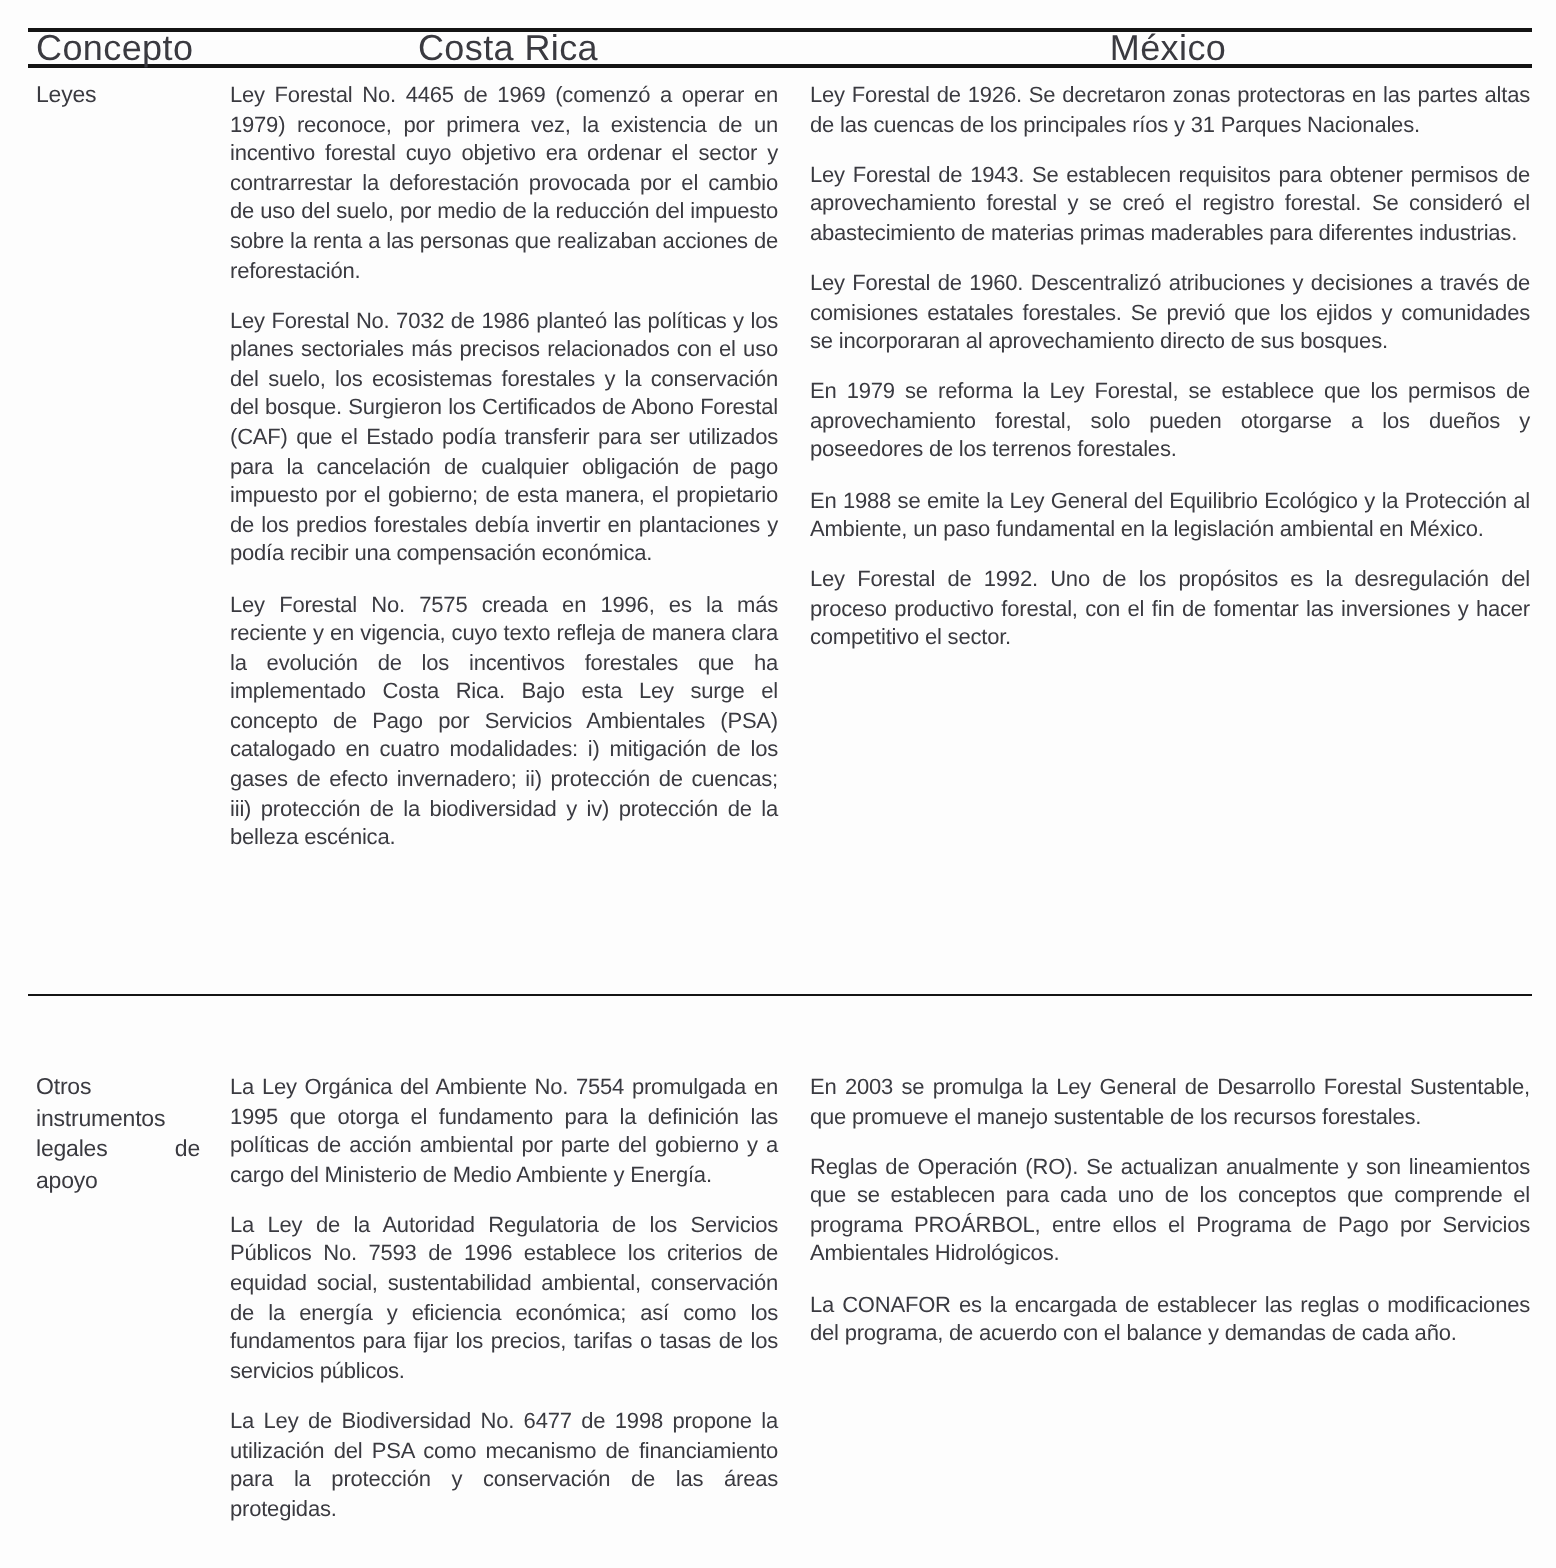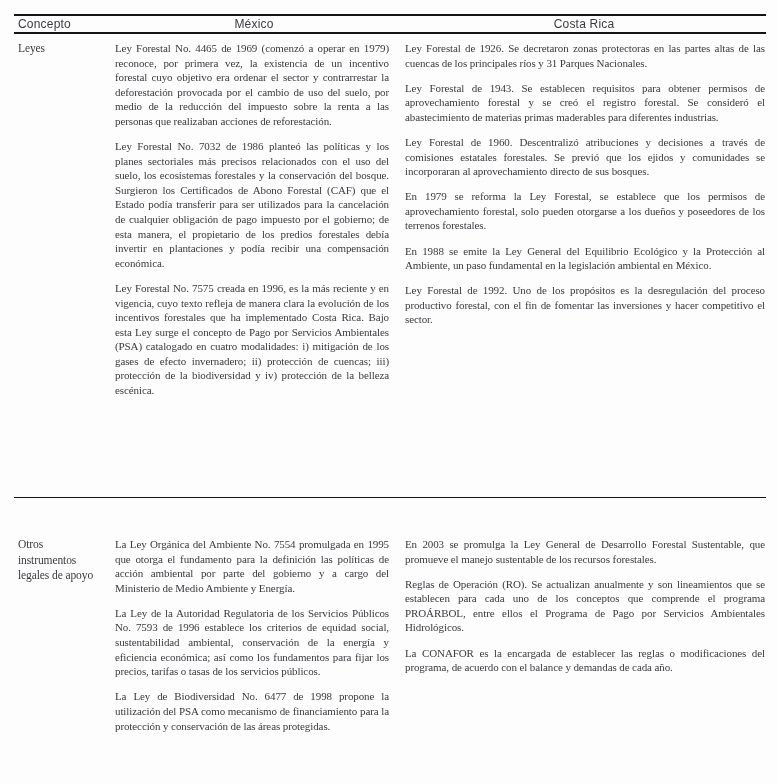--- a/index.html
+++ b/index.html
@@ -23,49 +23,49 @@
     border-bottom: 2px solid #141414;
   }
   .grid {
     display: grid;
     grid-template-columns: 92px 296px 364px;
   }
   .thead {
     height: 18px;
     align-items: center;
     border-bottom: 2px solid #141414;
-    font-size: 12px;
+    font-size: 18px;
     letter-spacing: 0.2px;
   }
   .th { white-space: nowrap; overflow: hidden; }
   .th.left { padding-left: 4px; text-align: left; }
   .th.center { text-align: center; }
   .trow.first  { height: 464px; overflow: hidden; border-bottom: 1px solid #141414; }
   .trow.second { height: 271px; overflow: hidden; margin-top: 32px; }
-  .cell { padding-top: 7px; font-size: 11px; line-height: 14.6px; font-family: Liberation Serif, serif; }
+  .cell { padding-top: 7px; font-size: 11px; line-height: 14.6px; }
   .cell.concepto { padding-left: 4px; padding-right: 6px; font-size: 11.5px; line-height: 15.5px; }
   .cell.cr { padding-left: 9px; padding-right: 13px; }
   .cell.mx { padding-left: 3px; padding-right: 1px; }
   .cell p {
     margin: 0 0 10.5px 0;
     text-align: justify;
     text-justify: inter-word;
     letter-spacing: -0.1px;
   }
 </style>
 </head>
 <body>
 
 <div class="page">
   <div class="table">
 
     <div class="grid thead">
       <div class="th left">Concepto</div>
+      <div class="th center">Costa Rica</div>
       <div class="th center">México</div>
-      <div class="th center">Costa Rica</div>
     </div>
 
     <div class="grid trow first">
       <div class="cell concepto">
         <p>Leyes</p>
       </div>
       <div class="cell cr">
         <p>Ley Forestal No. 4465 de 1969 (comenzó a operar en 1979) reconoce, por primera vez, la existencia de un incentivo forestal cuyo objetivo era ordenar el sector y contrarrestar la deforestación provocada por el cambio de uso del suelo, por medio de la reducción del impuesto sobre la renta a las personas que realizaban acciones de reforestación.</p>
         <p>Ley Forestal No. 7032 de 1986 planteó las políticas y los planes sectoriales más precisos relacionados con el uso del suelo, los ecosistemas forestales y la conservación del bosque. Surgieron los Certificados de Abono Forestal (CAF) que el Estado podía transferir para ser utilizados para la cancelación de cualquier obligación de pago impuesto por el gobierno; de esta manera, el propietario de los predios forestales debía invertir en plantaciones y podía recibir una compensación económica.</p>
         <p>Ley Forestal No. 7575 creada en 1996, es la más reciente y en vigencia, cuyo texto refleja de manera clara la evolución de los incentivos forestales que ha implementado Costa Rica. Bajo esta Ley surge el concepto de Pago por Servicios Ambientales (PSA) catalogado en cuatro modalidades: i) mitigación de los gases de efecto invernadero; ii) protección de cuencas; iii) protección de la biodiversidad y iv) protección de la belleza escénica.</p>

